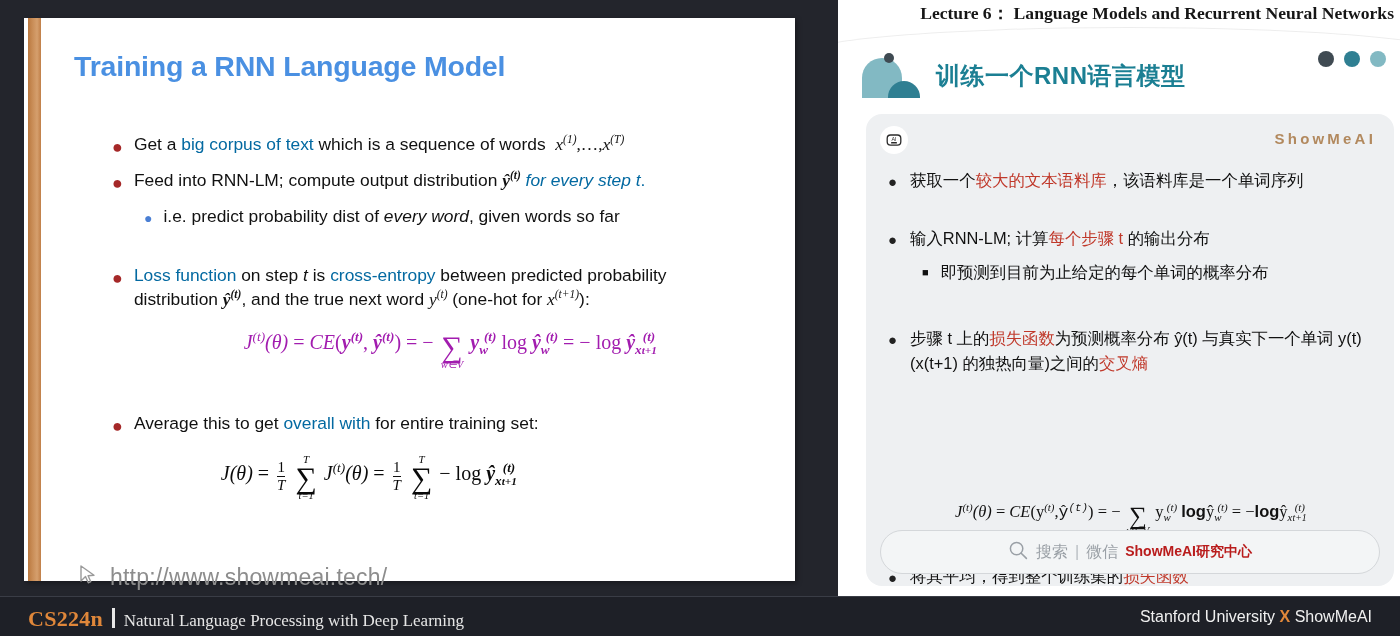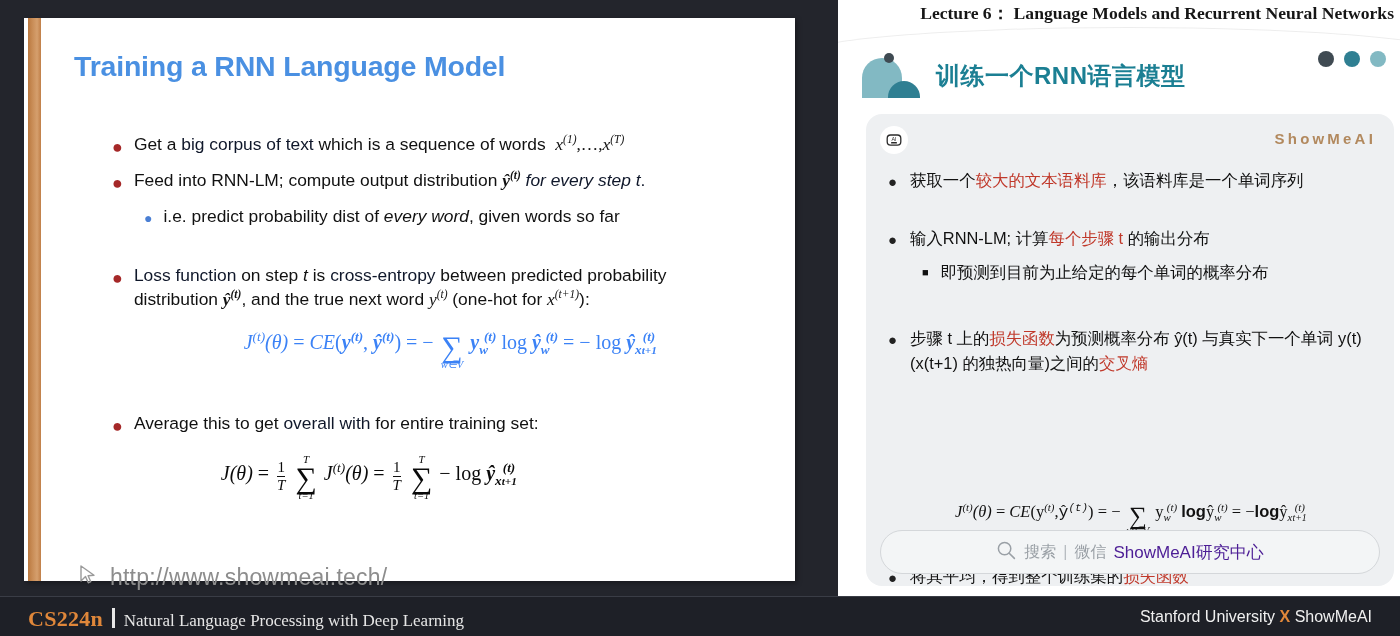--- a/index.html
+++ b/index.html
@@ -55,41 +55,41 @@
     color: #4a7fd4;
     font-size: 14px;
     margin-top: 7px;
   }
   .bul-text {
     font-size: 17.4px;
     color: #111;
     line-height: 1.38;
     white-space: nowrap;
   }
-  .hl { color: #0f172a; margin-top: 24px; }
+  .hl { color: #0369a1; margin-top: 24px; }
   .it { font-style: italic; }
 
   
   .m {
     font-family: "Liberation Serif", serif;
     font-style: italic;
   }
   .mb { font-weight: bold; }
   .sup { font-size: 0.66em; vertical-align: super; font-style: italic; }
   .sub { font-size: 0.66em; vertical-align: sub; font-style: italic; }
   .up { font-style: normal; }
 
   #eq1 {
     position: absolute;
     left: 0; top: 303px;
     width: 851px;
     text-align: center;
     font-family: "Liberation Serif", serif;
     font-size: 20px;
-    color: #3b82f6;
+    color: #a21caf;
   }
   #eq2 {
     position: absolute;
     left: 0; top: 434px;
     width: 688px;
     text-align: center;
     font-family: "Liberation Serif", serif;
     font-size: 20px;
     color: #0a0a0a;
   }
@@ -276,21 +276,21 @@
     border: 1.4px solid #d4d7da;
     border-radius: 22px;
     background: #f3f5f6;
     display: flex;
     align-items: center;
     justify-content: center;
     gap: 7px;
   }
   #search-pill .ph { font-size: 16px; color: #9aa0a6; }
   #search-pill .sep { color: #b7bcc1; font-size: 16px; }
-  #search-pill .strong { font-size: 17px; font-weight: normal; color: #4c1d95; }
+  #search-pill .strong { font-size: 14px; font-weight: bold; color: #b91c1c; }
 
   
   #bottom-bar {
     position: absolute;
     left: 0; top: 596px;
     width: 1400px; height: 52px;
     background: #1e2027;
     border-top: 1px solid #3a3d46;
   }
   #brand-left {

